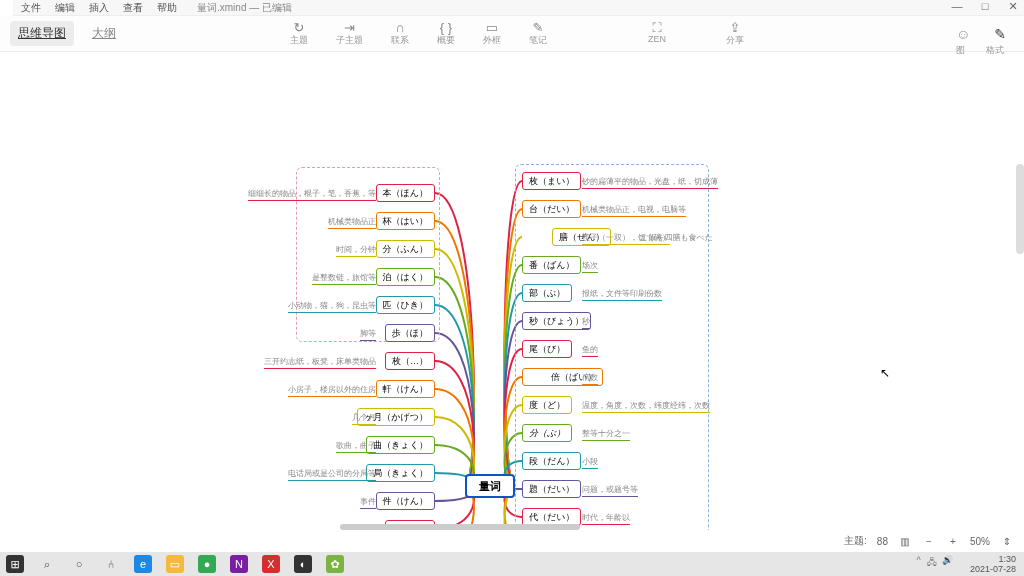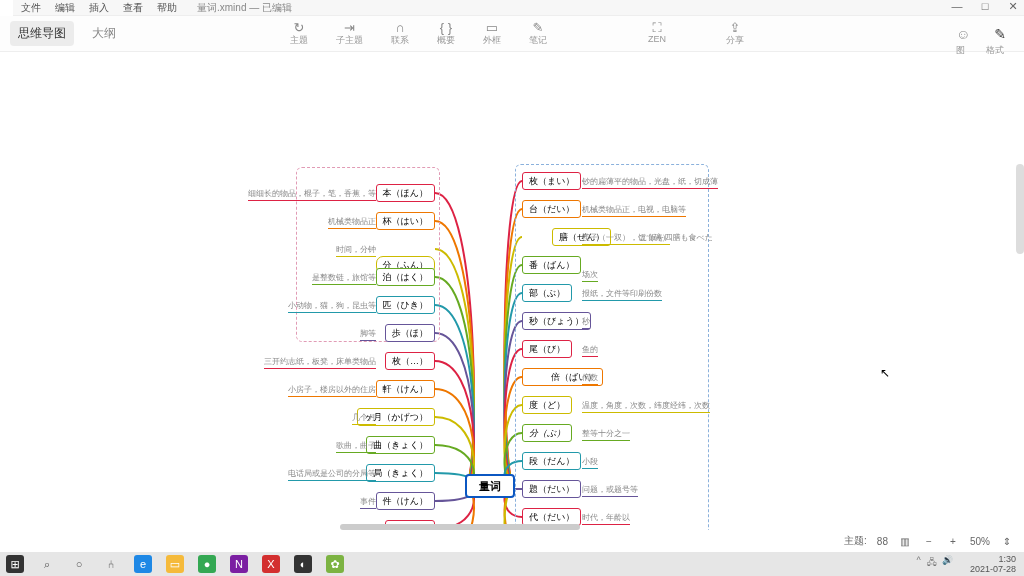--- a/index.html
+++ b/index.html
@@ -8,21 +8,21 @@
 
 .titlebar { height: 16px; background: #f7f7f7; display: flex; align-items: center; font-size: 10px; color: #555; padding-left: 8px; border-bottom: 1px solid #eee; margin-left: 13px; }
 .titlebar .menu { margin-right: 14px; cursor: default; }
 .titlebar .doc { margin-left: 6px; color: #888; font-size: 10px; }
 .win-ctrl { position: absolute; right: 4px; top: 0; display: flex; gap: 14px; font-size: 11px; color: #666; }
 .win-ctrl span { width: 14px; text-align: center; }
 
 
 .toolbar { height: 36px; background: #fdfdfd; display: flex; align-items: center; padding: 0 10px; border-bottom: 1px solid #eee; position: relative; }
 .left-tabs { display: flex; gap: 10px; align-items: center; }
-.tab { font-size: 12px; color: #888; padding: 4px 8px; }
+.tab { font-size: 12px; color: #888; padding: 4px 8px; text-decoration: underline; }
 .tab.active { background: #ececec; border-radius: 4px; color: #333; }
 .mid-tools { position: absolute; left: 290px; display: flex; gap: 28px; }
 .tool { display: flex; flex-direction: column; align-items: center; font-size: 9px; color: #999; }
 .tool .ico { font-size: 13px; color: #888; height: 14px; }
 .right-tools { position: absolute; right: 18px; display: flex; gap: 24px; align-items: center; }
 .right-tools2 { position: absolute; right: 280px; display: flex; gap: 60px; }
 
 
 .canvas { position: absolute; top: 54px; left: 0; right: 0; bottom: 46px; background: #fff; overflow: hidden; }
 .map { position: absolute; left: 300px; top: 60px; width: 410px; height: 470px; }
@@ -159,21 +159,21 @@
         <path d="M 215 372 C 200 372, 200 459, 222 459" stroke="#cb0"></path>
       </svg>
     <div class="boundary b1"></div>
     <div class="boundary b2"></div>
     <div class="center-node">量词</div>
     <div id="left-branch">
         <div class="node" style="right: 275px; top: 70px; border-color: rgb(221, 34, 68);">本（ほん）</div>
         <div class="desc" style="right: 334px; top: 74px; border-color: rgb(221, 34, 68);">细细长的物品，棍子，笔，香蕉，等</div>
         <div class="node" style="right: 275px; top: 98px; border-color: rgb(238, 119, 0);">杯（はい）</div>
         <div class="desc" style="right: 334px; top: 102px; border-color: rgb(238, 119, 0);">机械类物品正</div>
-        <div class="node" style="right: 275px; top: 142px; border-color: rgb(204, 187, 0); border-radius: 7px;">分（ふん）</div>
+        <div class="node" style="right: 275px; top: 126px; border-color: rgb(204, 187, 0);">分（ふん）</div>
         <div class="desc" style="right: 334px; top: 130px; border-color: rgb(204, 187, 0);">时间，分钟</div>
         <div class="node" style="right: 275px; top: 154px; border-color: rgb(102, 170, 34);">泊（はく）</div>
         <div class="desc" style="right: 334px; top: 158px; border-color: rgb(102, 170, 34); text-align: center;">是整数链，旅馆等</div>
         <div class="node" style="right: 275px; top: 182px; border-color: rgb(34, 153, 170);">匹（ひき）</div>
         <div class="desc" style="right: 334px; top: 186px; border-color: rgb(34, 153, 170);">小动物，猫，狗，昆虫等</div>
         <div class="node" style="right: 275px; top: 210px; border-color: rgb(102, 85, 153);">歩（ほ）</div>
         <div class="desc" style="right: 334px; top: 214px; border-color: rgb(102, 85, 153);">脚等</div>
         <div class="node" style="right: 275px; top: 238px; border-color: rgb(221, 34, 68);">枚（…）</div>
         <div class="desc" style="right: 334px; top: 242px; border-color: rgb(221, 34, 68);">三开约志纸，板凳，床单类物品</div>
         <div class="node" style="right: 275px; top: 266px; border-color: rgb(238, 119, 0);">軒（けん）</div>
@@ -191,21 +191,21 @@
       </div>
     <div id="right-branch">
         <div class="node" style="left: 222px; top: 58px; border-color: rgb(221, 34, 68);">枚（まい）</div>
         <div class="desc" style="left: 282px; top: 62px; border-color: rgb(221, 34, 68);">钞的扁薄平的物品，光盘，纸，切成薄</div>
         <div class="node" style="left: 222px; top: 86px; border-color: rgb(238, 119, 0);">台（だい）</div>
         <div class="desc" style="left: 282px; top: 90px; border-color: rgb(238, 119, 0);">机械类物品正，电视，电脑等</div>
         <div class="node" style="left: 204px; top: 114px; border-color: rgb(204, 187, 0); margin-left: 48px;">膳（ぜん）</div>
         <div class="desc" style="left: 282px; top: 118px; border-color: rgb(204, 187, 0);">筷子（一双），饭（碗）</div>
         <div class="desc2" style="left: 340px; top: 118px;">ご飯を四膳も食べた</div>
         <div class="node" style="left: 222px; top: 142px; border-color: rgb(102, 170, 34);">番（ばん）</div>
-        <div class="desc" style="left: 282px; top: 155px; border-color: rgb(102, 170, 34);">场次</div>
+        <div class="desc" style="left: 282px; top: 146px; border-color: rgb(102, 170, 34);">场次</div>
         <div class="node" style="left: 222px; top: 170px; border-color: rgb(34, 153, 170);">部（ぶ）</div>
         <div class="desc" style="left: 282px; top: 174px; border-color: rgb(34, 153, 170);">报纸，文件等印刷份数</div>
         <div class="node" style="left: 222px; top: 198px; border-color: rgb(102, 85, 153);">秒（びょう）</div>
         <div class="desc" style="left: 282px; top: 202px; border-color: rgb(102, 85, 153);">秒</div>
         <div class="node" style="left: 222px; top: 226px; border-color: rgb(221, 34, 68);">尾（び）</div>
         <div class="desc" style="left: 282px; top: 230px; border-color: rgb(221, 34, 68);">鱼的</div>
         <div class="node" style="left: 222px; top: 254px; border-color: rgb(238, 119, 0); padding-left: 28px;">倍（ばい）</div>
         <div class="desc" style="left: 282px; top: 258px; border-color: rgb(238, 119, 0);">倍数</div>
         <div class="node" style="left: 222px; top: 282px; border-color: rgb(204, 187, 0);">度（ど）</div>
         <div class="desc" style="left: 282px; top: 286px; border-color: rgb(204, 187, 0);">温度，角度，次数，纬度经纬，次数</div>

